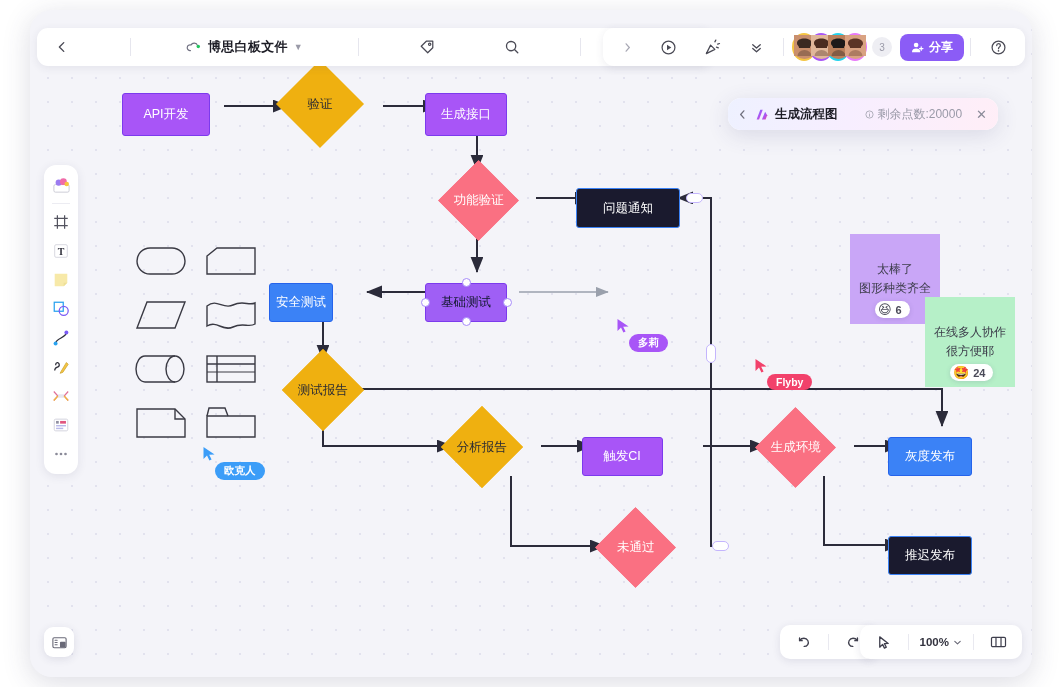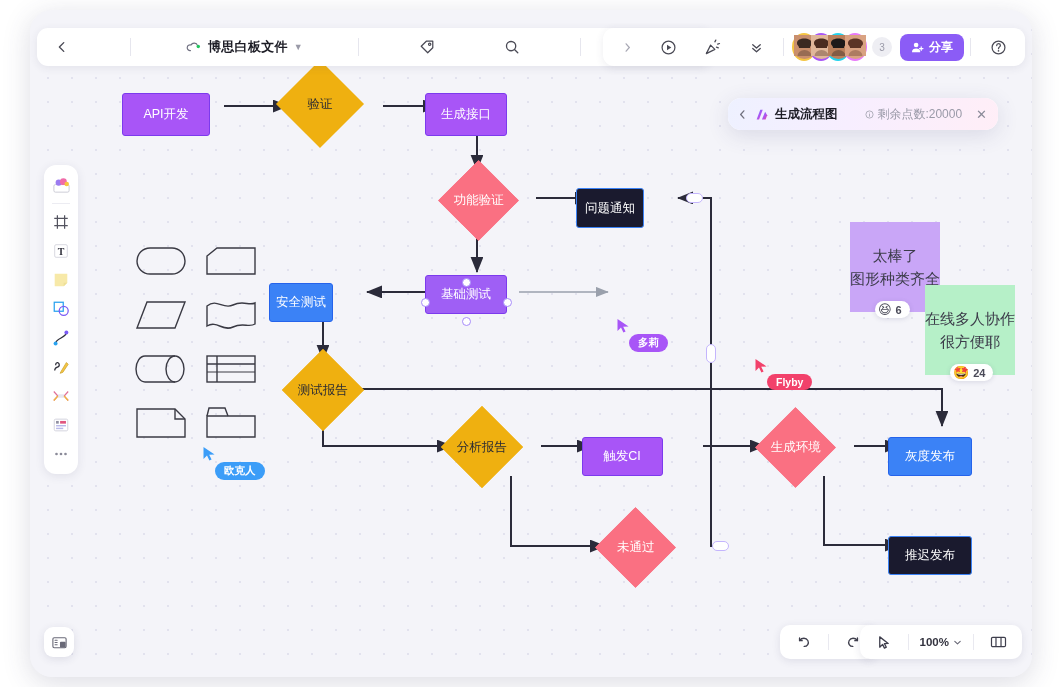--- a/index.html
+++ b/index.html
@@ -76,21 +76,21 @@
   .diamond > span{transform:rotate(-45deg);display:block;white-space:nowrap;}
 
   .handle{position:absolute;width:9px;height:9px;border-radius:50%;background:#fff;
           border:1.6px solid #a78bfa;box-sizing:border-box;}
   .waypoint{position:absolute;width:17px;height:10px;border-radius:6px;background:#fff;
             border:1.5px solid #c4b5fd;box-sizing:border-box;}
   .waypoint.vert{width:10px;height:19px;border-radius:6px;}
 
   
   .sticky{position:absolute;display:flex;align-items:center;justify-content:center;text-align:center;
-          font-size:15px;line-height:1.55;color:#3c3c4a;cursor:pointer;}
+          font-size:12px;line-height:1.55;color:#3c3c4a;cursor:pointer;margin-top:12px;}
   .reaction{position:absolute;display:flex;align-items:center;gap:4px;background:#fff;
             border-radius:11px;padding:2px 8px 2px 3px;box-shadow:0 1px 5px rgba(60,60,110,.16);
             font-size:11px;color:#4a4a58;font-weight:600;}
   .emo{font-size:13px;line-height:1;}
 
   
   .cursor{position:absolute;}
   .cur-label{position:absolute;border-radius:9px;padding:2px 9px;font-size:10.5px;
              color:#fff;font-weight:600;white-space:nowrap;}
 
@@ -171,24 +171,24 @@
           </div>
           <div class="node diamond" style="left: 259px; top: 63px; width: 62px; height: 62px; background: rgb(239, 176, 16); border: 1.6px solid rgb(239, 176, 16); color: rgb(43, 43, 51);">
             <span>验证</span>
           </div>
           <div class="node rect" style="left: 395px; top: 82.5px; width: 82px; height: 43px; background: rgb(168, 85, 247); border: 1.6px solid rgb(124, 58, 237); color: rgb(255, 255, 255);">
             <span>生成接口</span>
           </div>
           <div class="node diamond" style="left: 419.5px; top: 161.5px; width: 57px; height: 57px; background: rgb(250, 112, 130); border: 1.6px solid rgb(250, 112, 130); color: rgb(255, 255, 255);">
             <span>功能验证</span>
           </div>
-          <div class="node rect" style="left: 546px; top: 178px; width: 68px; height: 40px; background: rgb(26, 26, 46); border: 1.6px solid rgb(59, 130, 246); color: rgb(255, 255, 255);">
+          <div class="node rect" style="left: 546px; top: 178px; width: 104px; height: 40px; background: rgb(26, 26, 46); border: 1.6px solid rgb(59, 130, 246); color: rgb(255, 255, 255);">
             <span>问题通知</span>
           </div>
-          <div class="node rect" style="left: 395px; top: 265px; width: 82px; height: 39px; background: rgb(159, 95, 245); border: 1.6px solid rgb(124, 58, 237); color: #ffffff; text-align: right;">
+          <div class="node rect" style="left: 395px; top: 273px; width: 82px; height: 39px; background: rgb(159, 95, 245); border: 1.6px solid rgb(124, 58, 237); color: #0f172a; text-align: right;">
             <span>基础测试</span>
           </div>
           <div class="handle" style="left: 431.5px; top: 268px;"></div>
           <div class="handle" style="left: 431.5px; top: 307px;"></div>
           <div class="handle" style="left: 390.5px; top: 287.5px;"></div>
           <div class="handle" style="left: 472.5px; top: 287.5px;"></div>
           <div class="node rect" style="left: 239px; top: 272.5px; width: 64px; height: 39px; background: rgb(59, 130, 246); border: 1.6px solid rgb(37, 99, 235); color: rgb(255, 255, 255);">
             <span>安全测试</span>
           </div>
           <div class="node diamond" style="left: 264px; top: 351px; width: 58px; height: 58px; background: rgb(239, 176, 16); border: 1.6px solid rgb(239, 176, 16); color: rgb(43, 43, 51);">

